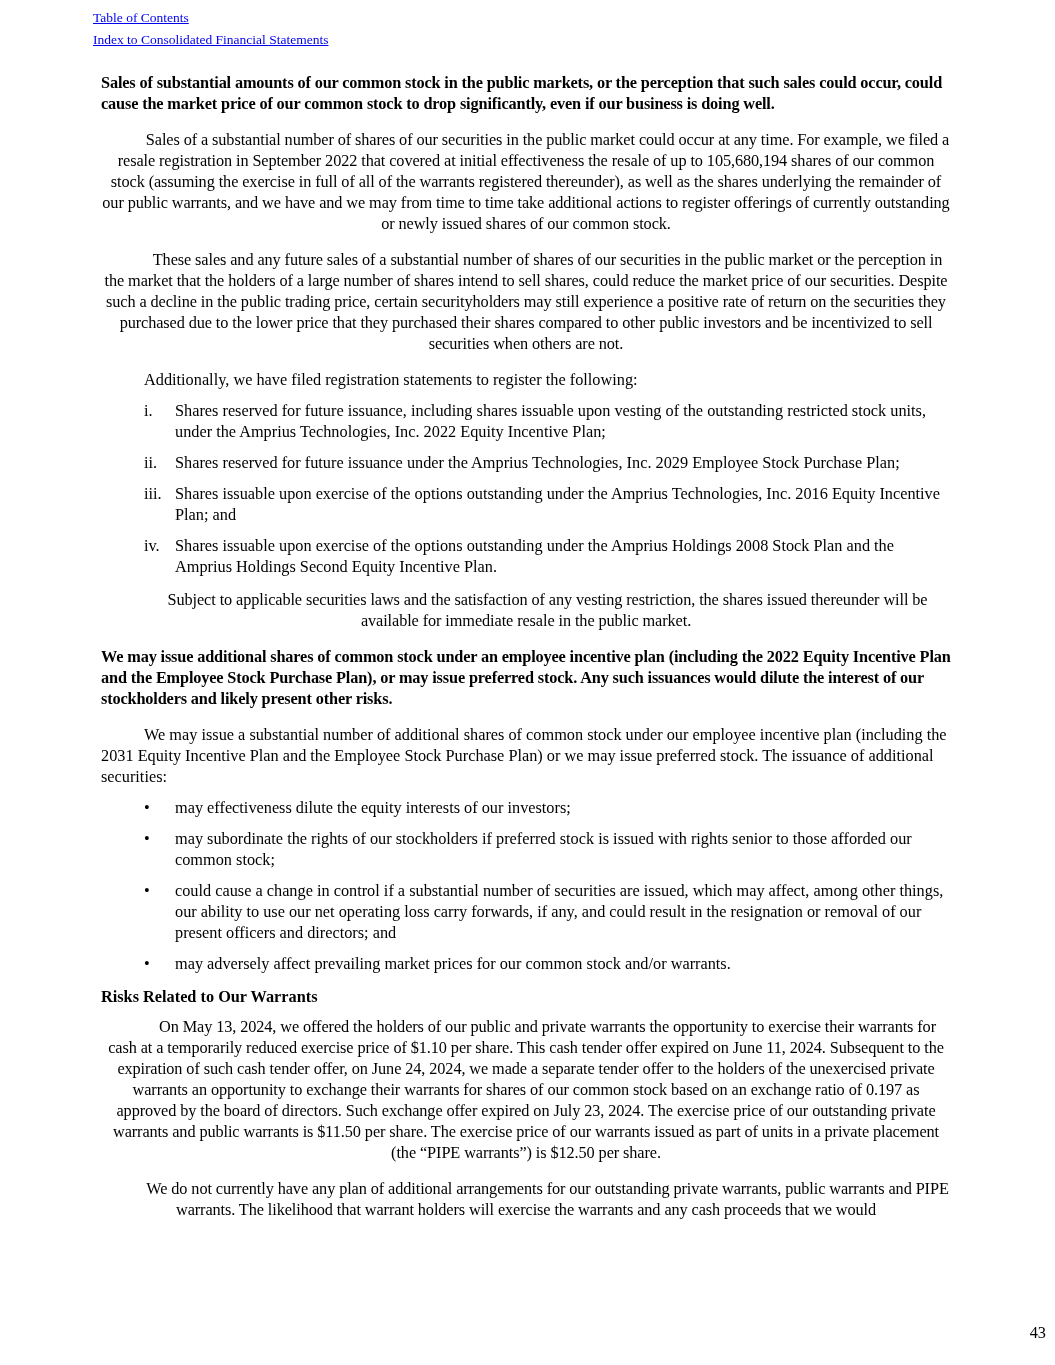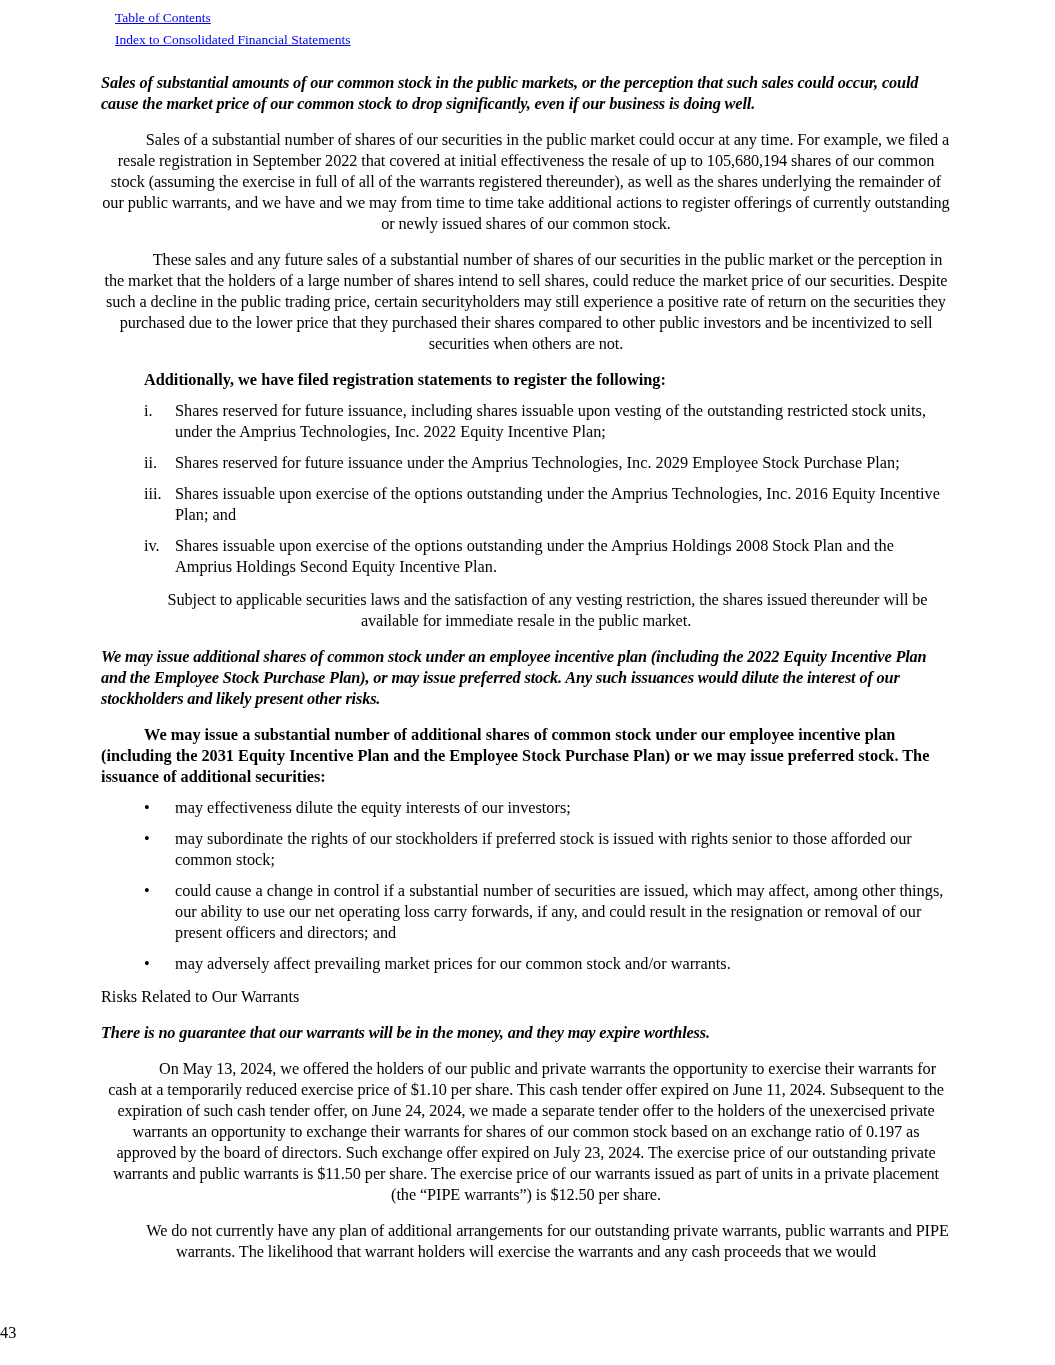--- a/index.html
+++ b/index.html
@@ -1,32 +1,32 @@
 <!DOCTYPE html>
 <html><head>
   <meta charset="utf-8">
   <style>
     html, body { margin: 0; padding: 0; background: #ffffff; }
     body {
       width: 1055px; height: 1365px; position: relative; overflow: hidden;
       font-family: "Liberation Serif", "DejaVu Serif", serif;
       color: #000000; font-size: 16.3px; line-height: 21px;
     }
-    .nav { position: absolute; left: 115px; top: 7px; font-size: 13.5px; line-height: 22px; }
+    .nav { position: absolute; left: 93px; top: 7px; font-size: 13.5px; line-height: 22px; }
     .nav a { display: block; color: #0000ee; text-decoration: underline; }
     .page { position: absolute; left: 101px; top: 72px; width: 850px; }
-    .heading-bi { font-weight: bold; font-style: italic; margin: 0 0 15px 0; letter-spacing: -0.15px; }
-    .heading-b { font-weight: normal; margin: 0 0 15px 0; }
+    .heading-bi { font-weight: bold; margin: 0 0 15px 0; letter-spacing: -0.15px; }
+    .heading-b { font-weight: bold; margin: 0 0 9px 0; }
     p.para { margin: 0 0 15px 0; text-indent: 43px; text-align: center; letter-spacing: -0.1px; }
-    p.plain { margin: 14px 0 10px 0; text-indent: 43px; font-weight: bold; }
+    p.plain { margin: 14px 0 10px 0; text-indent: 43px; }
     .list { margin: 0 0 12px 0; padding: 0; list-style: none; }
     .list li { position: relative; padding-left: 74px; margin-bottom: 10px; }
     .list li .marker { position: absolute; left: 43px; top: 0; }
     .list.roman li .marker { left: 43px; }
-    .page-num { position: absolute; left: 0; right: 9px; top: 1322px; text-align: left; font-size: 16.3px; }
+    .page-num { position: absolute; left: 0; right: 9px; top: 1322px; text-align: right; font-size: 16.3px; }
   </style>
 </head>
 <body>
 
 <div class="nav">
   <a href="#">Table of Contents</a>
   <a href="#">Index to Consolidated Financial Statements</a>
 </div>
 
 <div class="page">
@@ -48,18 +48,17 @@
   <p class="plain">We may issue a substantial number of additional shares of common stock under our employee incentive plan (including the 2031 Equity Incentive Plan and the Employee Stock Purchase Plan) or we may issue preferred stock. The issuance of additional securities:</p>
 
   <ul class="list">
     <li><span class="marker">•</span><span>may effectiveness dilute the equity interests of our investors;</span></li>
     <li><span class="marker">•</span><span>may subordinate the rights of our stockholders if preferred stock is issued with rights senior to those afforded our common stock;</span></li>
     <li><span class="marker">•</span><span>could cause a change in control if a substantial number of securities are issued, which may affect, among other things, our ability to use our net operating loss carry forwards, if any, and could result in the resignation or removal of our present officers and directors; and</span></li>
     <li><span class="marker">•</span><span>may adversely affect prevailing market prices for our common stock and/or warrants.</span></li>
   </ul>
 
   <div class="heading-b">Risks Related to Our Warrants</div>
-  <div class="heading-bi">There is no guarantee that our warrants will be in the money, and they may expire worthless.</div>
   <p class="para">On May 13, 2024, we offered the holders of our public and private warrants the opportunity to exercise their warrants for cash at a temporarily reduced exercise price of $1.10 per share. This cash tender offer expired on June 11, 2024. Subsequent to the expiration of such cash tender offer, on June 24, 2024, we made a separate tender offer to the holders of the unexercised private warrants an opportunity to exchange their warrants for shares of our common stock based on an exchange ratio of 0.197 as approved by the board of directors. Such exchange offer expired on July 23, 2024. The exercise price of our outstanding private warrants and public warrants is $11.50 per share. The exercise price of our warrants issued as part of units in a private placement (the “PIPE warrants”) is $12.50 per share.</p>
   <p class="para">We do not currently have any plan of additional arrangements for our outstanding private warrants, public warrants and PIPE warrants. The likelihood that warrant holders will exercise the warrants and any cash proceeds that we would</p>
 </div>
 
 <div class="page-num">43</div>
 
 </body></html>

